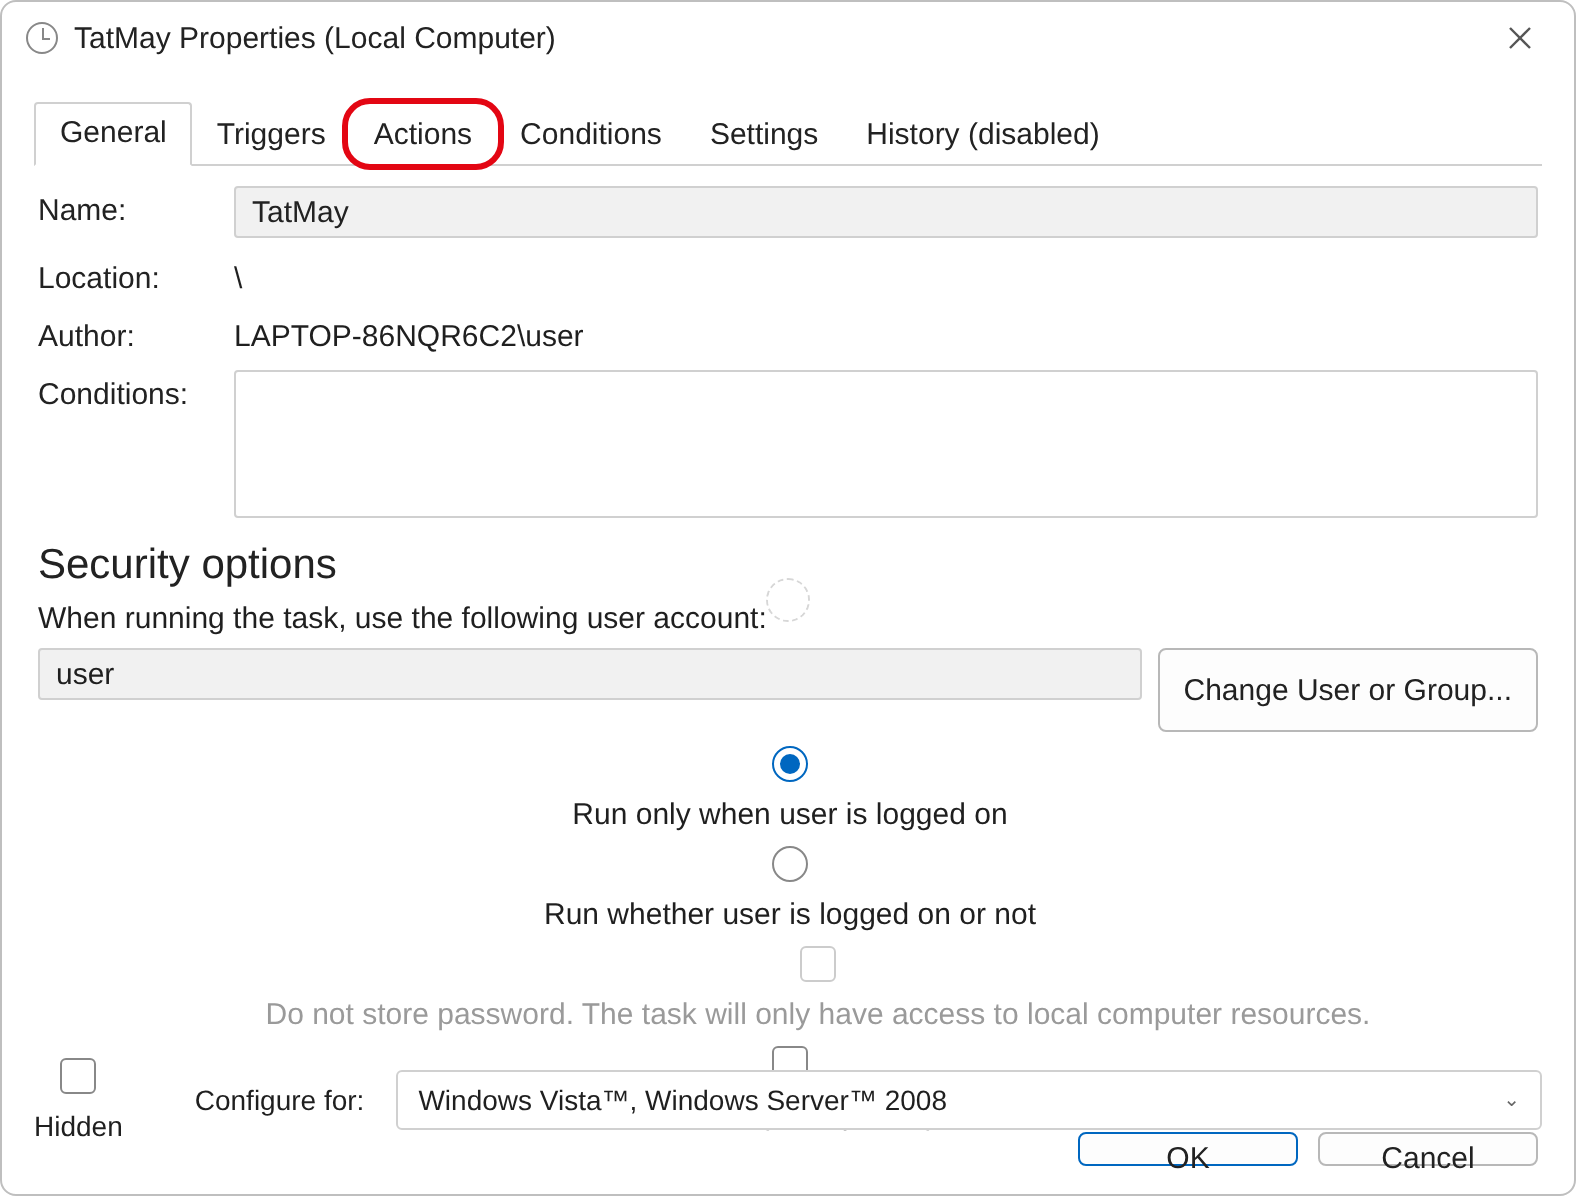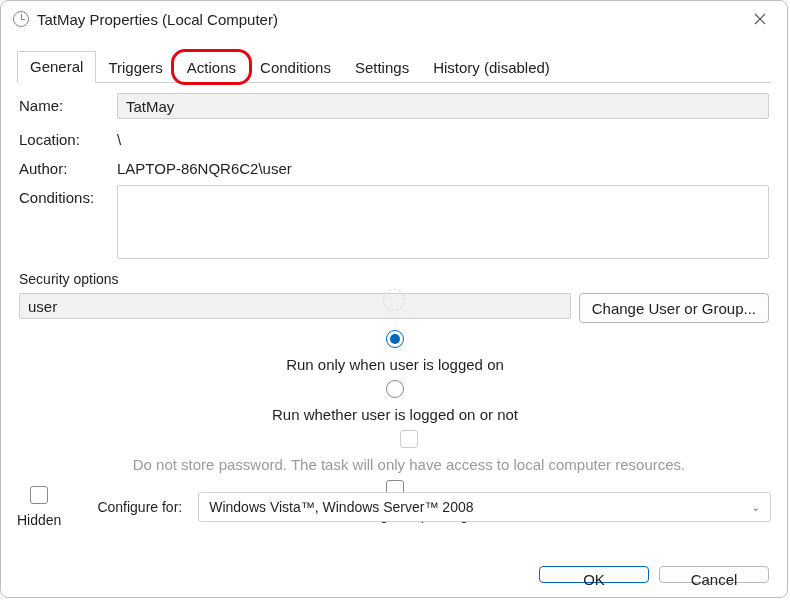--- a/index.html
+++ b/index.html
@@ -125,21 +125,21 @@
   .desc {
     flex: 1;
     border: 1px solid #d0d0d0;
     background: #fff;
     height: 74px;
     border-radius: 2px;
   }
   .fieldset-label {
     margin: 12px 0 6px;
     color: #222;
-    font-size: 14px;
+    font-size: 21px;
   }
   .sec-text {
     margin-bottom: 6px;
   }
   .sec-row {
     display: flex;
     gap: 8px;
     margin-bottom: 6px;
   }
   .userbox {
@@ -150,21 +150,21 @@
     height: 26px;
     border-radius: 2px;
   }
   .btn {
     border: 1px solid #b8b8b8;
     background: #fdfdfd;
     padding: 4px 12px;
     font-size: 15px;
     border-radius: 4px;
     cursor: pointer;
-    height: 30px;
+    height: 42px;
     color: #222;
   }
   .radio-row, .check-row {
     display: flex;
     align-items: center;
     gap: 8px;
     margin: 7px 0 7px 2px;
     flex-direction: column;
   }
   .radio {
@@ -291,20 +291,21 @@
       <div class="row">
         <div class="lbl">Author:</div>
         <div class="plain">LAPTOP-86NQR6C2\user</div>
       </div>
       <div class="row">
         <div class="lbl">Conditions:</div>
         <div class="desc"></div>
       </div>
 
       <div class="fieldset-label">Security options</div>
+      <div class="sec-text">When running the task, use the following user account:</div>
       <div class="sec-row">
         <div class="userbox">user</div>
         <button class="btn">Change User or Group...</button>
       </div>
 
       <div class="radio-row">
         <div class="radio checked"></div>
         <span>Run only when user is logged on</span>
       </div>
       <div class="radio-row">

